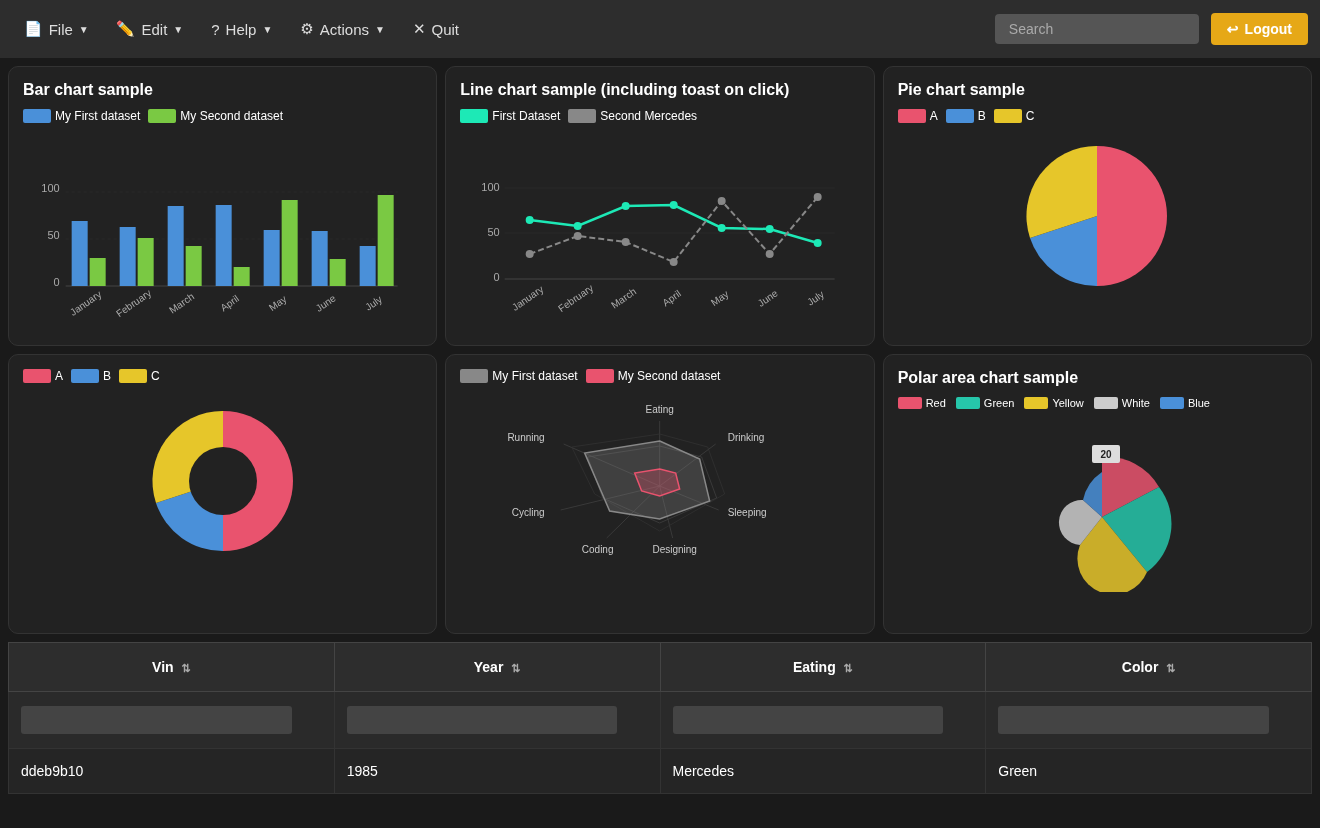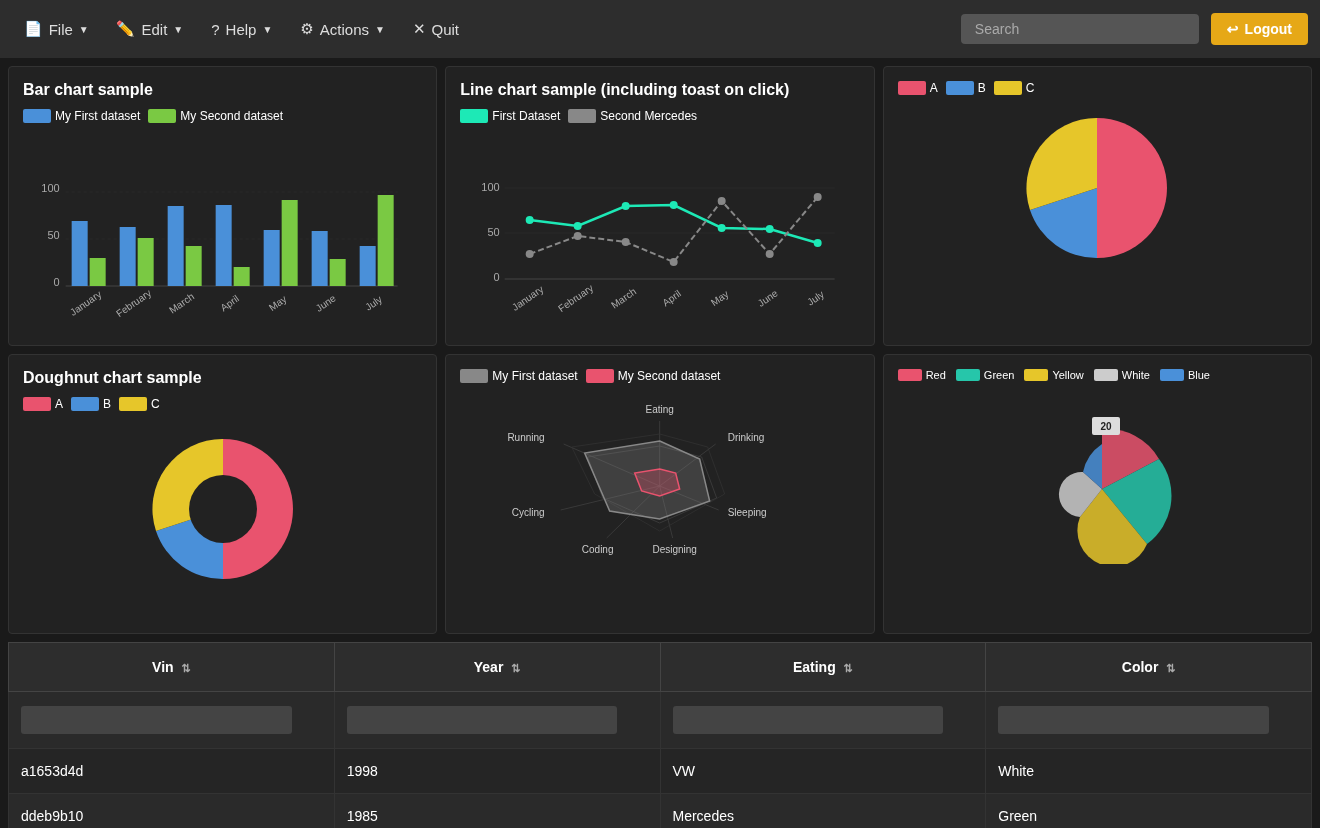--- a/index.html
+++ b/index.html
@@ -3,27 +3,27 @@
   <meta charset="utf-8">
   <style>
     * { box-sizing: border-box; margin: 0; padding: 0; }
     body { background: #1a1a1a; font-family: Arial, sans-serif; color: #fff; width: 1320px; min-height: 828px; overflow-x: hidden; }
 
     
     .navbar { background: #2d2d2d; display: flex; align-items: center; height: 58px; padding: 0 12px; gap: 4px; }
     .nav-item { display: flex; align-items: center; gap: 6px; padding: 8px 12px; color: #ddd; cursor: pointer; border-radius: 4px; font-size: 15px; }
     .nav-item .arrow { font-size: 10px; }
     .nav-separator { flex: 1; }
-    .search-box { background: #555; border: none; color: #ccc; padding: 7px 14px; border-radius: 4px; font-size: 14px; width: 238px; outline: none; }
+    .search-box { background: #555; border: none; color: #ccc; padding: 7px 14px; border-radius: 4px; font-size: 14px; width: 204px; outline: none; }
     .search-box::placeholder { color: #aaa; }
     .logout-btn { background: #e6a817; color: #fff; border: none; padding: 8px 16px; border-radius: 4px; cursor: pointer; font-size: 14px; font-weight: bold; display: flex; align-items: center; gap: 6px; margin-left: 8px; }
 
     
     .charts-grid { display: grid; grid-template-columns: 1fr 1fr 1fr; gap: 8px; padding: 8px; }
-    .chart-card { background: #222; border: 1px solid #333; border-radius: 4px; padding: 14px; min-height: 280px; }
+    .chart-card { background: #222; border: 1px solid #333; border-radius: 10px; padding: 14px; min-height: 280px; }
     .chart-title { font-size: 16px; font-weight: bold; color: #fff; margin-bottom: 10px; }
 
     
     .table-section { padding: 0 8px 8px; }
     .data-table { width: 100%; border-collapse: collapse; background: #222; border: 1px solid #333; }
     .data-table th { background: #2d2d2d; padding: 16px 5px; text-align: center; font-size: 14px; font-weight: bold; border: 1px solid #444; cursor: pointer; }
     .data-table th .sort-icon { display: inline-block; margin-left: 4px; color: #aaa; font-size: 11px; }
     .data-table td { padding: 14px 12px; border: 1px solid #333; font-size: 14px; }
     .table-filter-input { background: #444; border: none; width: 90%; height: 28px; border-radius: 3px; }
     .data-table tr:nth-child(odd) td { background: #252525; }
@@ -176,20 +176,21 @@
       <text x="103" y="170" fill="#aaa" font-size="10" text-anchor="middle" transform="rotate(-35,103,170)">February</text>
       <text x="151" y="170" fill="#aaa" font-size="10" text-anchor="middle" transform="rotate(-35,151,170)">March</text>
       <text x="199" y="170" fill="#aaa" font-size="10" text-anchor="middle" transform="rotate(-35,199,170)">April</text>
       <text x="247" y="170" fill="#aaa" font-size="10" text-anchor="middle" transform="rotate(-35,247,170)">May</text>
       <text x="295" y="170" fill="#aaa" font-size="10" text-anchor="middle" transform="rotate(-35,295,170)">June</text>
       <text x="343" y="170" fill="#aaa" font-size="10" text-anchor="middle" transform="rotate(-35,343,170)">July</text>
     </svg>
   </div>
 
   <div class="chart-card">
+    <div class="chart-title">Pie chart sample</div>
     <div class="legend">
       <div class="legend-item">
         <div class="legend-color" style="background:#e9536e;"></div>
         <span>A</span>
       </div>
       <div class="legend-item">
         <div class="legend-color" style="background:#4a90d9;"></div>
         <span>B</span>
       </div>
       <div class="legend-item">
@@ -202,21 +203,20 @@
 
       <path d="M100,85 L100,15 A70,70 0 0,1 170,85 A70,70 0 0,1 100,155 Z" fill="#e9536e"></path>
 
       <path d="M100,85 L100,155 A70,70 0 0,1 33,107 Z" fill="#4a90d9"></path>
 
       <path d="M100,85 L33,107 A70,70 0 0,1 100,15 Z" fill="#e6c62a"></path>
     </svg>
   </div>
 
   <div class="chart-card">
-    <div class="chart-title">Doughnut chart sample</div>
     <div class="legend">
       <div class="legend-item">
         <div class="legend-color" style="background:#e9536e;"></div>
         <span>A</span>
       </div>
       <div class="legend-item">
         <div class="legend-color" style="background:#4a90d9;"></div>
         <span>B</span>
       </div>
       <div class="legend-item">
@@ -269,20 +269,21 @@
       <text x="118" y="162" fill="#ccc" font-size="10" text-anchor="middle">Coding</text>
       <text x="65" y="125" fill="#ccc" font-size="10" text-anchor="end">Cycling</text>
       <text x="65" y="50" fill="#ccc" font-size="10" text-anchor="end">Running</text>
 
       <rect x="158" y="480" width="44" height="22" rx="3" fill="#fff" opacity="0.9"></rect>
       <text x="180" y="495" fill="#333" font-size="11" text-anchor="middle" font-weight="bold">100</text>
     </svg>
   </div>
 
   <div class="chart-card">
+    <div class="chart-title">Polar area chart sample</div>
     <div class="legend" style="gap:10px; font-size:11px;">
       <div class="legend-item">
         <div class="legend-color" style="background:#e9536e; width:24px; height:12px;"></div>
         <span>Red</span>
       </div>
       <div class="legend-item">
         <div class="legend-color" style="background:#26c6aa; width:24px; height:12px;"></div>
         <span>Green</span>
       </div>
       <div class="legend-item">
@@ -339,26 +340,20 @@
       </tr>
       <tr>
         <td><input class="table-filter-input" type="text" style=""></td>
         <td><input class="table-filter-input" type="text" style=""></td>
         <td><input class="table-filter-input" type="text" style=""></td>
         <td><input class="table-filter-input" type="text" style=""></td>
       </tr>
     </thead>
     <tbody>
       <tr>
-        <td>a1653d4d</td>
-        <td>1998</td>
-        <td>VW</td>
-        <td>White</td>
-      </tr>
-      <tr>
         <td>ddeb9b10</td>
         <td>1985</td>
         <td>Mercedes</td>
         <td>Green</td>
       </tr>
     </tbody>
   </table>
 </div>
 
 </body></html>

